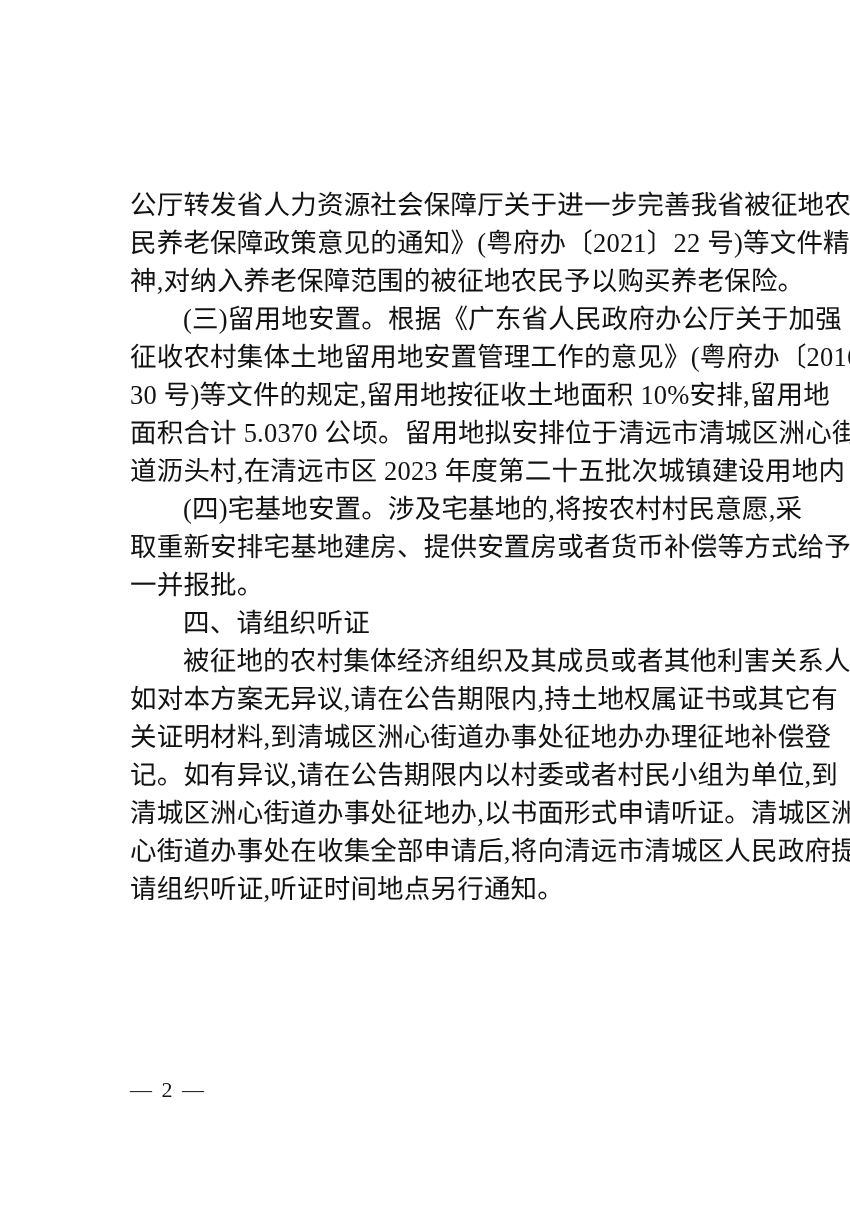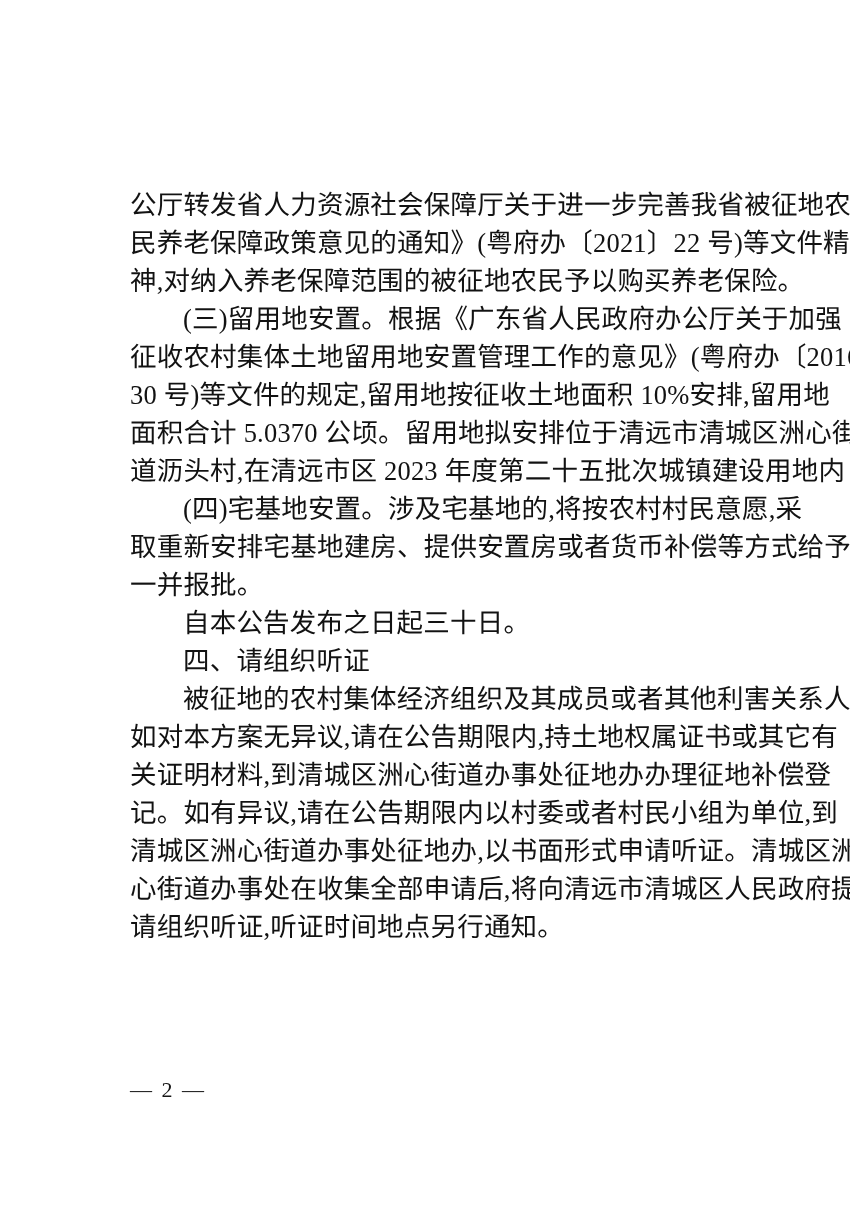--- a/index.html
+++ b/index.html
@@ -100,23 +100,20 @@
         <div class="line justify"><span>3</span><span>0</span><span> </span><span>号</span><span>)</span><span>等</span><span>文</span><span>件</span><span>的</span><span>规</span><span>定</span><span>,</span><span>留</span><span>用</span><span>地</span><span>按</span><span>征</span><span>收</span><span>土</span><span>地</span><span>面</span><span>积</span><span> </span><span>1</span><span>0</span><span>%</span><span>安</span><span>排</span><span>,</span><span>留</span><span>用</span><span>地</span></div>
         <div class="line justify"><span>面</span><span>积</span><span>合</span><span>计</span><span> </span><span>5</span><span>.</span><span>0</span><span>3</span><span>7</span><span>0</span><span> </span><span>公</span><span>顷</span><span>。</span><span>留</span><span>用</span><span>地</span><span>拟</span><span>安</span><span>排</span><span>位</span><span>于</span><span>清</span><span>远</span><span>市</span><span>清</span><span>城</span><span>区</span><span>洲</span><span>心</span><span>街</span></div>
         <div class="line justify"><span>道</span><span>沥</span><span>头</span><span>村</span><span>,</span><span>在</span><span>清</span><span>远</span><span>市</span><span>区</span><span> </span><span>2</span><span>0</span><span>2</span><span>3</span><span> </span><span>年</span><span>度</span><span>第</span><span>二</span><span>十</span><span>五</span><span>批</span><span>次</span><span>城</span><span>镇</span><span>建</span><span>设</span><span>用</span><span>地</span><span>内</span></div>
       </div>
       <div class="para">
         <div class="line indent justify"><span>(</span><span>四</span><span>)</span><span>宅</span><span>基</span><span>地</span><span>安</span><span>置</span><span>。</span><span>涉</span><span>及</span><span>宅</span><span>基</span><span>地</span><span>的</span><span>,</span><span>将</span><span>按</span><span>农</span><span>村</span><span>村</span><span>民</span><span>意</span><span>愿</span><span>,</span><span>采</span></div>
         <div class="line justify"><span>取</span><span>重</span><span>新</span><span>安</span><span>排</span><span>宅</span><span>基</span><span>地</span><span>建</span><span>房</span><span>、</span><span>提</span><span>供</span><span>安</span><span>置</span><span>房</span><span>或</span><span>者</span><span>货</span><span>币</span><span>补</span><span>偿</span><span>等</span><span>方</span><span>式</span><span>给</span><span>予</span></div>
         <div class="line last">一并报批。</div>
       </div>
       <div class="para">
-        <div class="line indent last">自本公告发布之日起三十日。</div>
-      </div>
-      <div class="para">
         <div class="line indent last">四、请组织听证</div>
       </div>
       <div class="para">
         <div class="line indent justify"><span>被</span><span>征</span><span>地</span><span>的</span><span>农</span><span>村</span><span>集</span><span>体</span><span>经</span><span>济</span><span>组</span><span>织</span><span>及</span><span>其</span><span>成</span><span>员</span><span>或</span><span>者</span><span>其</span><span>他</span><span>利</span><span>害</span><span>关</span><span>系</span><span>人</span></div>
         <div class="line justify"><span>如</span><span>对</span><span>本</span><span>方</span><span>案</span><span>无</span><span>异</span><span>议</span><span>,</span><span>请</span><span>在</span><span>公</span><span>告</span><span>期</span><span>限</span><span>内</span><span>,</span><span>持</span><span>土</span><span>地</span><span>权</span><span>属</span><span>证</span><span>书</span><span>或</span><span>其</span><span>它</span><span>有</span></div>
         <div class="line justify"><span>关</span><span>证</span><span>明</span><span>材</span><span>料</span><span>,</span><span>到</span><span>清</span><span>城</span><span>区</span><span>洲</span><span>心</span><span>街</span><span>道</span><span>办</span><span>事</span><span>处</span><span>征</span><span>地</span><span>办</span><span>办</span><span>理</span><span>征</span><span>地</span><span>补</span><span>偿</span><span>登</span></div>
         <div class="line justify"><span>记</span><span>。</span><span>如</span><span>有</span><span>异</span><span>议</span><span>,</span><span>请</span><span>在</span><span>公</span><span>告</span><span>期</span><span>限</span><span>内</span><span>以</span><span>村</span><span>委</span><span>或</span><span>者</span><span>村</span><span>民</span><span>小</span><span>组</span><span>为</span><span>单</span><span>位</span><span>,</span><span>到</span></div>
         <div class="line justify"><span>清</span><span>城</span><span>区</span><span>洲</span><span>心</span><span>街</span><span>道</span><span>办</span><span>事</span><span>处</span><span>征</span><span>地</span><span>办</span><span>,</span><span>以</span><span>书</span><span>面</span><span>形</span><span>式</span><span>申</span><span>请</span><span>听</span><span>证</span><span>。</span><span>清</span><span>城</span><span>区</span><span>洲</span></div>
         <div class="line justify"><span>心</span><span>街</span><span>道</span><span>办</span><span>事</span><span>处</span><span>在</span><span>收</span><span>集</span><span>全</span><span>部</span><span>申</span><span>请</span><span>后</span><span>,</span><span>将</span><span>向</span><span>清</span><span>远</span><span>市</span><span>清</span><span>城</span><span>区</span><span>人</span><span>民</span><span>政</span><span>府</span><span>提</span></div>
         <div class="line last">请组织听证,听证时间地点另行通知。</div>

